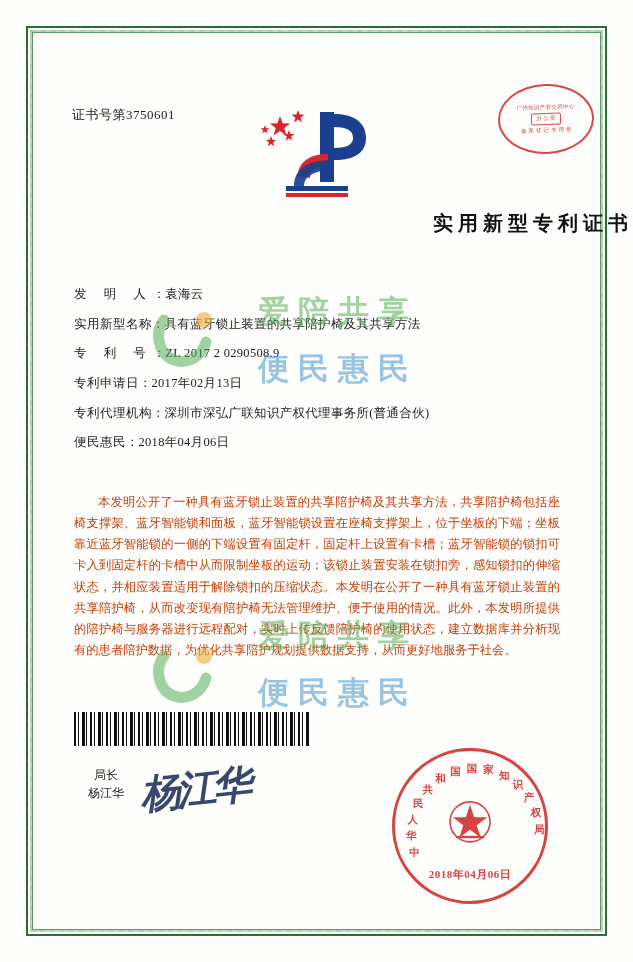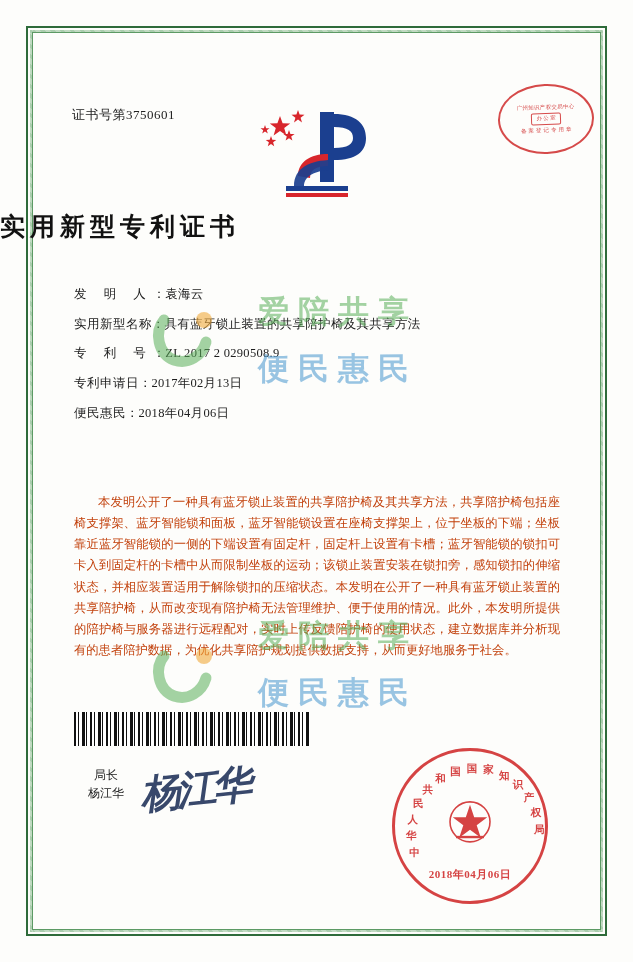--- a/index.html
+++ b/index.html
@@ -100,22 +100,22 @@
     position: absolute;
     left: 258px; top: 108px;
     width: 118px; height: 92px;
   }
 
   
   .title {
     position: absolute;
     left: 0; top: 210px;
     width: 633px;
-    text-align: left;
-    font-size: 25px;
+    text-align: right;
+    font-size: 20px;
     font-weight: bold;
     letter-spacing: 5px;
     color: #111;
     font-family: "Liberation Serif", "DejaVu Serif", serif;
   }
 
   
   .fields {
     position: absolute;
     left: 74px; top: 285px;
@@ -312,20 +312,23 @@
       <span class="f-label w-spread">发 明 人</span><span>：</span><span class="f-value">袁海云</span>
     </div>
     <div class="field-row">
       <span class="f-label">实用新型名称</span><span>：</span><span class="f-value">具有蓝牙锁止装置的共享陪护椅及其共享方法</span>
     </div>
     <div class="field-row">
       <span class="f-label w-spread">专 利 号</span><span>：</span><span class="f-value">ZL 2017 2 0290508.9</span>
     </div>
     <div class="field-row">
       <span class="f-label">专利申请日</span><span>：</span><span class="f-value">2017年02月13日</span>
+    </div>
+    <div class="field-row">
+      <span class="f-label">专利代理机构</span><span>：</span><span class="f-value">深圳市深弘广联知识产权代理事务所(普通合伙)</span>
     </div>
     <div class="field-row">
       <span class="f-label">便民惠民</span><span>：</span><span class="f-value">2018年04月06日</span>
     </div>
   </div>
 
   <div class="abstract">本发明公开了一种具有蓝牙锁止装置的共享陪护椅及其共享方法，共享陪护椅包括座椅支撑架、蓝牙智能锁和面板，蓝牙智能锁设置在座椅支撑架上，位于坐板的下端；坐板靠近蓝牙智能锁的一侧的下端设置有固定杆，固定杆上设置有卡槽；蓝牙智能锁的锁扣可卡入到固定杆的卡槽中从而限制坐板的运动；该锁止装置安装在锁扣旁，感知锁扣的伸缩状态，并相应装置适用于解除锁扣的压缩状态。本发明在公开了一种具有蓝牙锁止装置的共享陪护椅，从而改变现有陪护椅无法管理维护、便于使用的情况。此外，本发明所提供的陪护椅与服务器进行远程配对，实时上传反馈陪护椅的使用状态，建立数据库并分析现有的患者陪护数据，为优化共享陪护规划提供数据支持，从而更好地服务于社会。</div>
 
   <div class="barcode"></div>
 

